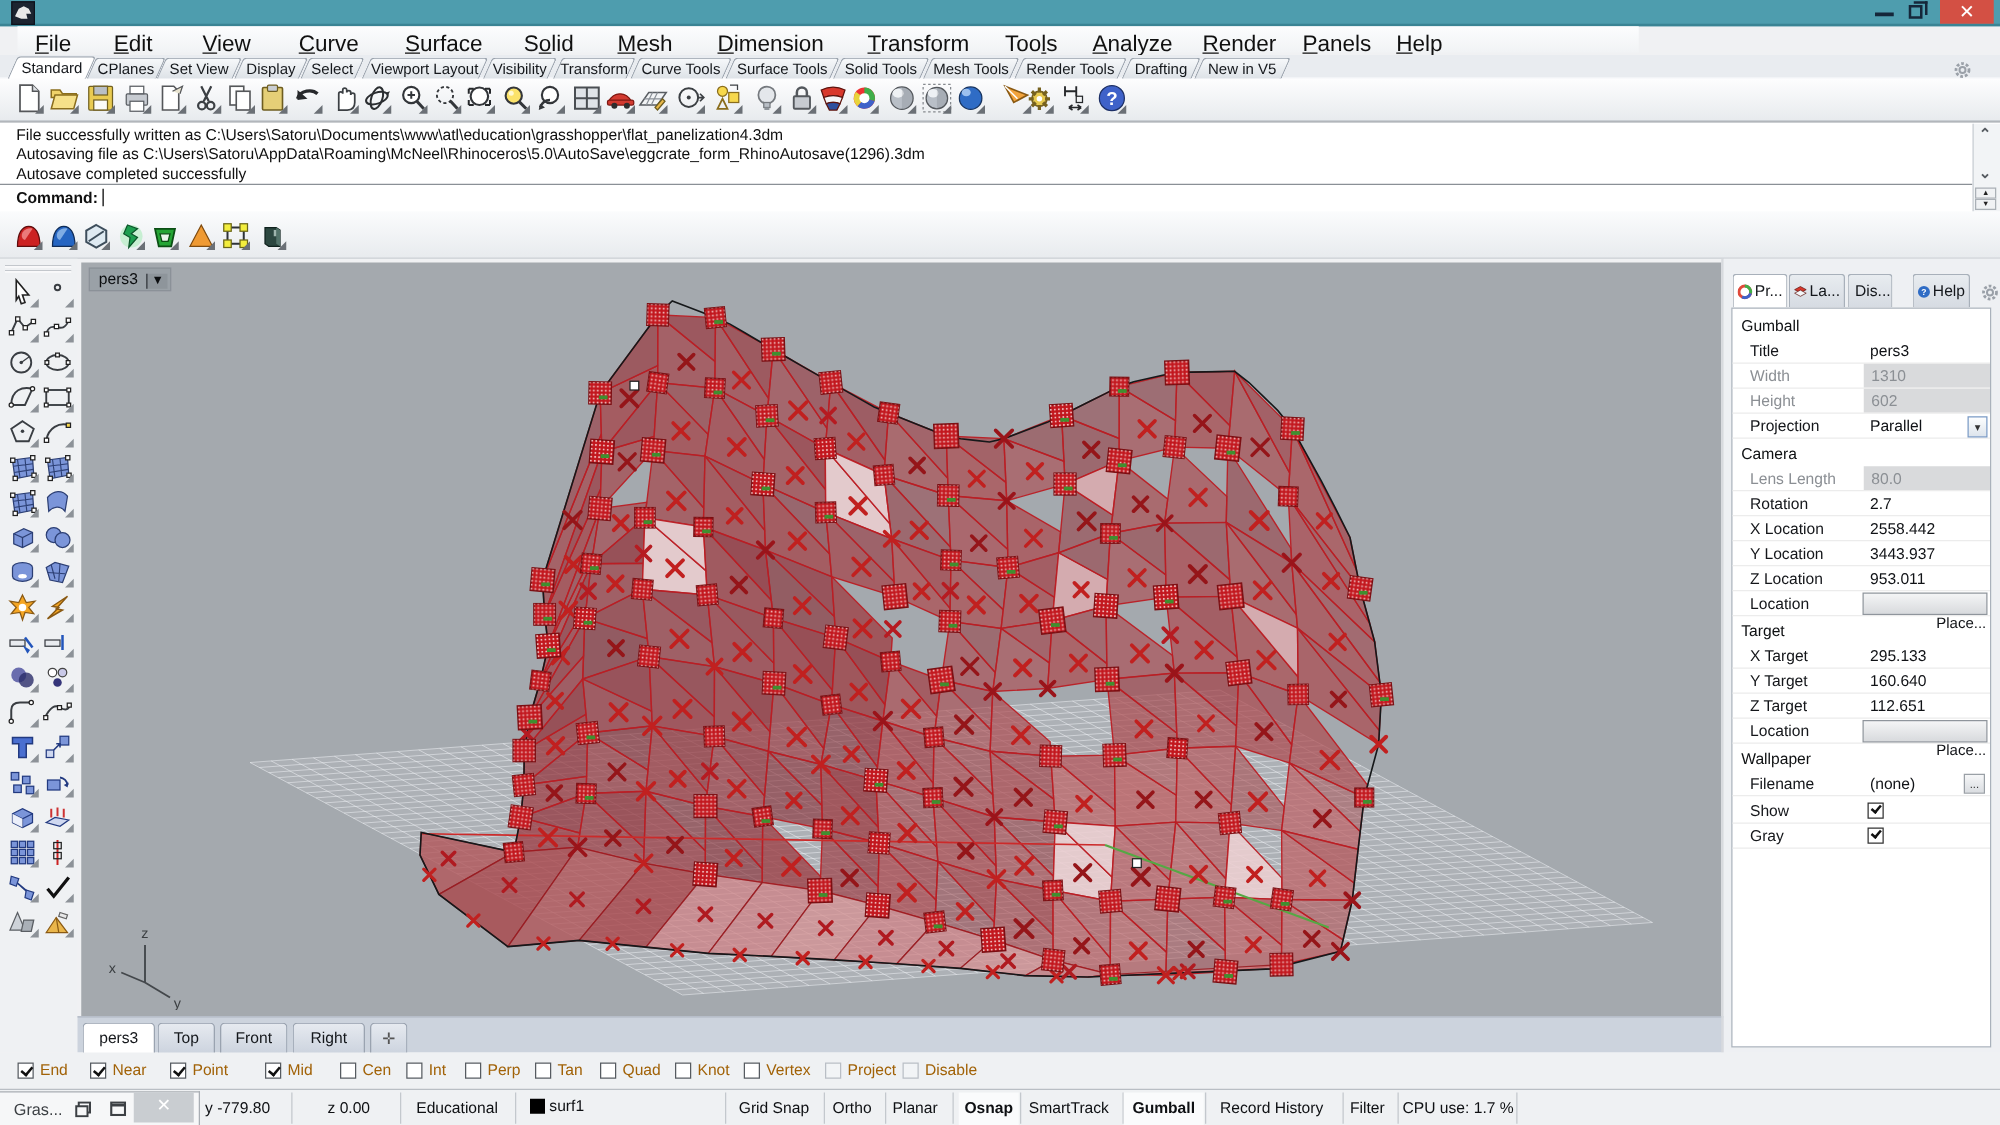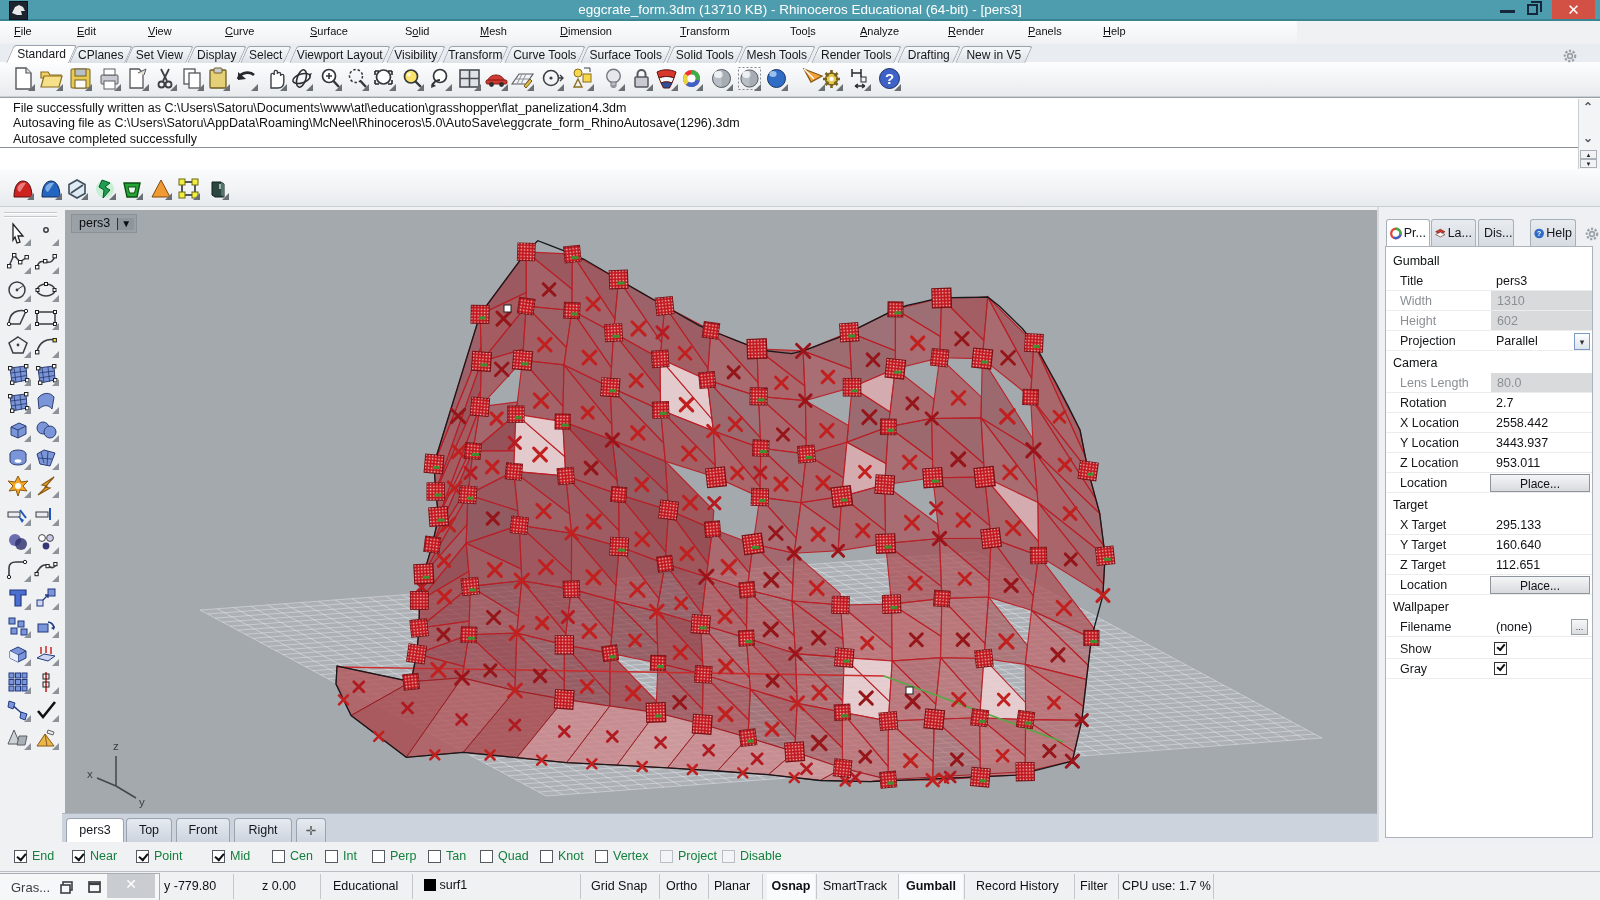--- a/index.html
+++ b/index.html
@@ -6,21 +6,21 @@
 #page{position:relative;width:1600px;height:900px}
 
 #title{left:0;top:0;width:1600px;height:21px;background:#4e9dae;border-bottom:2px solid #3a8494}
 #title .txt{position:absolute;left:0;right:0;top:2px;text-align:center;color:#ffffff;font-size:13.5px}
 #rhicon{position:absolute;left:9px;top:1px;width:19px;height:19px;background:#1c2430;border:1px solid #0c121c}
 #tmin{position:absolute;left:1500px;top:10px;width:15px;height:3px;background:#15273a}
 #tmax{position:absolute;left:1527px;top:4px;width:11px;height:11px;border:2px solid #15273a;background:transparent}
 #tmax:before{content:"";position:absolute;left:2px;top:-5px;width:9px;height:9px;border:2px solid #15273a;border-left:none;border-bottom:none}
 #tclose{position:absolute;left:1552px;top:0;width:43px;height:19px;background:#d35044;color:#fff;text-align:center;font-size:15px;line-height:19px}
 
-#menu{left:0;top:21px;width:1297px;height:21px;background:linear-gradient(#fcfdfe,#f1f3f5);font-size:11px;color:#101010}
+#menu{left:14px;top:21px;width:1297px;height:21px;background:linear-gradient(#fcfdfe,#f1f3f5);font-size:18px;color:#101010}
 #menu span{position:absolute;top:4px}
 #menu u{text-decoration:underline}
 
 #tabrow{left:0;top:44px;width:1600px;height:19px;background:#e9ecf0;border-bottom:1px solid #fbfcfd}
 .ttab{position:absolute;top:2px;height:17px;background:linear-gradient(#f6f8fa,#dde2e7);border:1px solid #9aa2ac;border-bottom:none;transform:skewX(-24deg);border-radius:3px 3px 0 0}
 .ttab span{display:block;transform:skewX(24deg);font-size:12px;color:#15181c;text-align:center;line-height:16px}
 .ttab.act{background:#fff;height:18px;top:1px;z-index:3}
 
 #tb1{left:0;top:63px;width:1600px;height:34px;background:linear-gradient(#fdfdfe,#e8ebee);border-bottom:1px solid #c9ced3}
 #tb2{left:0;top:169px;width:1600px;height:38px;background:linear-gradient(#fbfcfd,#e8ebee);border-bottom:1px solid #c9ced3}
@@ -43,38 +43,37 @@
 .vtab.act{background:#fff;font-weight:normal}
 
 #rpanel{left:1379px;top:207px;width:221px;height:635px;background:#eef0f3}
 .ptab{position:absolute;top:12px;height:27px;background:linear-gradient(#e8ecf0,#d6dbe2);border:1px solid #a8b0ba;border-bottom:none;border-radius:3px 3px 0 0;font-size:12.5px;color:#14171b;display:flex;align-items:center;padding:0 3px;white-space:nowrap;overflow:hidden}
 #pcontent{position:absolute;left:6px;top:39px;width:208px;height:592px;background:#fff;border:1px solid #aab2bc;font-size:12.5px;color:#101216}
 .prow{position:absolute;left:0;width:206px;border-bottom:1px solid #ececec;height:20px}
 .phead{font-size:12.5px;color:#0e1012;padding:3px 0 0 7px}
 .plabel{position:absolute;left:14px;top:3px;color:#14161a}
 .pval{position:absolute;left:110px;top:3px}
 .pgray{position:absolute;left:105px;top:0;width:101px;height:19px;background:#d9dadc;color:#8b8f94;padding:3px 0 0 6px}
-.pbtn{position:absolute;left:104px;top:1px;width:100px;height:18px;background:linear-gradient(#f4f5f6,#d8dadd);border:1px solid #8f959c;text-align:center;font-size:12px;padding-top:2px}
+.pbtn{position:absolute;left:104px;top:1px;width:100px;height:18px;background:linear-gradient(#f4f5f6,#d8dadd);border:1px solid #8f959c;text-align:right;font-size:12px;padding-top:16px}
 .pchk{position:absolute;left:108px;top:3px;width:13px;height:13px;background:#fff;border:1px solid #333}
 .pchk:before{content:"";position:absolute;left:2px;top:1px;width:6px;height:3px;border-left:2px solid #111;border-bottom:2px solid #111;transform:rotate(-50deg)}
 
-#osnap{left:0;top:842px;width:1600px;height:29px;background:#eff1f3;font-size:12.5px;color:#15803d}
+#osnap{left:0;top:842px;width:1600px;height:29px;background:#eff1f3;font-size:12.5px;color:#a16207}
 .ck{position:absolute;top:8px;width:13px;height:13px;background:#fff;border:1px solid #565b61}
 .ck.dis{border-color:#b9bec5;background:#f2f4f6}
 .ck.on:before{content:"";position:absolute;left:2px;top:2px;width:7px;height:4px;border-left:2px solid #111;border-bottom:2px solid #111;transform:rotate(-50deg)}
 .cklbl{position:absolute;top:7px}
 
 #status{left:0;top:871px;width:1600px;height:29px;background:#eff1f3;border-top:1px solid #b9bec4;font-size:12.5px;color:#0e1013}
 .sep{position:absolute;top:2px;width:1px;height:25px;background:#c3c8cd}
 .sfield{position:absolute;top:7px}
 #gras{position:absolute;left:0;top:1px;width:160px;height:28px;background:#f6f7f8;border:1px solid #a8adb3;border-left:none}
 </style></head><body>
 <div id="page">
     <div id="title" class="abs">
-      <div class="txt">eggcrate_form.3dm (13710 KB) - Rhinoceros Educational (64-bit) - [pers3]</div>
       <div id="rhicon"><svg width="17" height="17" viewBox="0 0 17 17">
           <path d="M2 11 L5 5 L9 3 L13 5 L15 9 L11 9 L12 13 L7 13 Z" fill="#e8e8e8"></path>
         </svg></div>
       <div id="tmin"></div>
       <div id="tmax"></div>
       <div id="tclose">✕</div>
     </div>
     <div id="menu" class="abs">
       <span style="left:14px"><u>F</u>ile</span>
       <span style="left:77px"><u>E</u>dit</span>
@@ -323,20 +322,21 @@
       </svg>
       <div class="fo" style="left:864px;top:21px"></div>
       <svg class="ic" style="left:877px;top:3px" width="25" height="25" viewBox="0 0 25 25">
         <circle cx="12.5" cy="12.5" r="10" fill="#3f62c9" stroke="#1c2f66"></circle>
         <text x="12.5" y="18" text-anchor="middle" font-size="15" font-weight="bold" fill="#fff" font-family="Liberation Sans">?</text>
       </svg>
       <div class="fo" style="left:894px;top:21px"></div>
     </div>
     <div id="cmd" class="abs">
       <div id="cmdhist">File successfully written as C:\Users\Satoru\Documents\www\atl\education\grasshopper\flat_panelization4.3dm<br>Autosaving file as C:\Users\Satoru\AppData\Roaming\McNeel\Rhinoceros\5.0\AutoSave\eggcrate_form_RhinoAutosave(1296).3dm<br>Autosave completed successfully</div>
+      <div id="cmdline"><b>Command:</b> <span style="border-left:1px solid #000">&nbsp;</span></div>
       <div id="cmdscroll">
         <div class="chev" style="top:1px">⌃</div>
         <div class="chev" style="top:32px">⌄</div>
       </div>
       <div id="spin">
         <div style="top:0">▲</div>
         <div style="top:9px">▼</div>
       </div>
     </div>
     <div id="tb2" class="abs">

